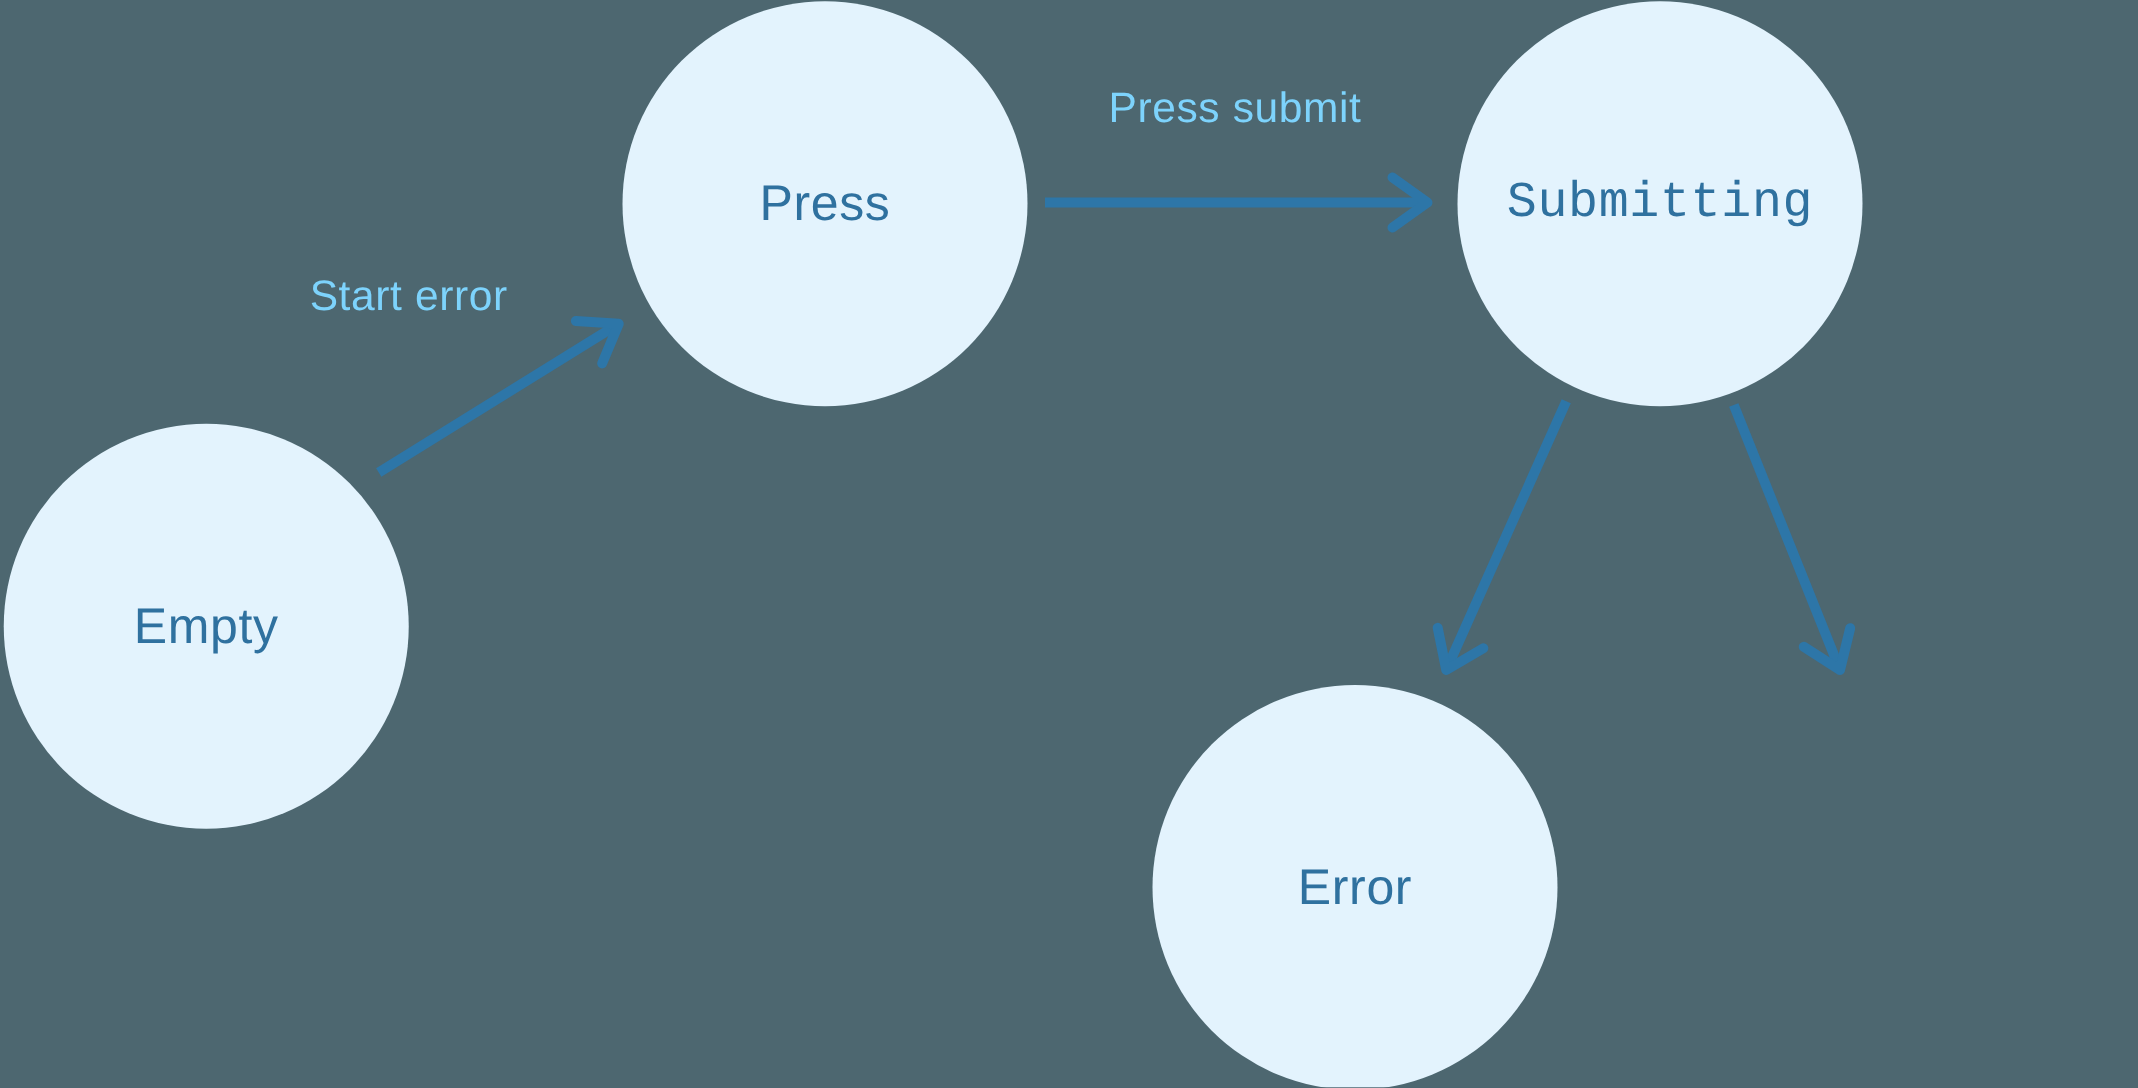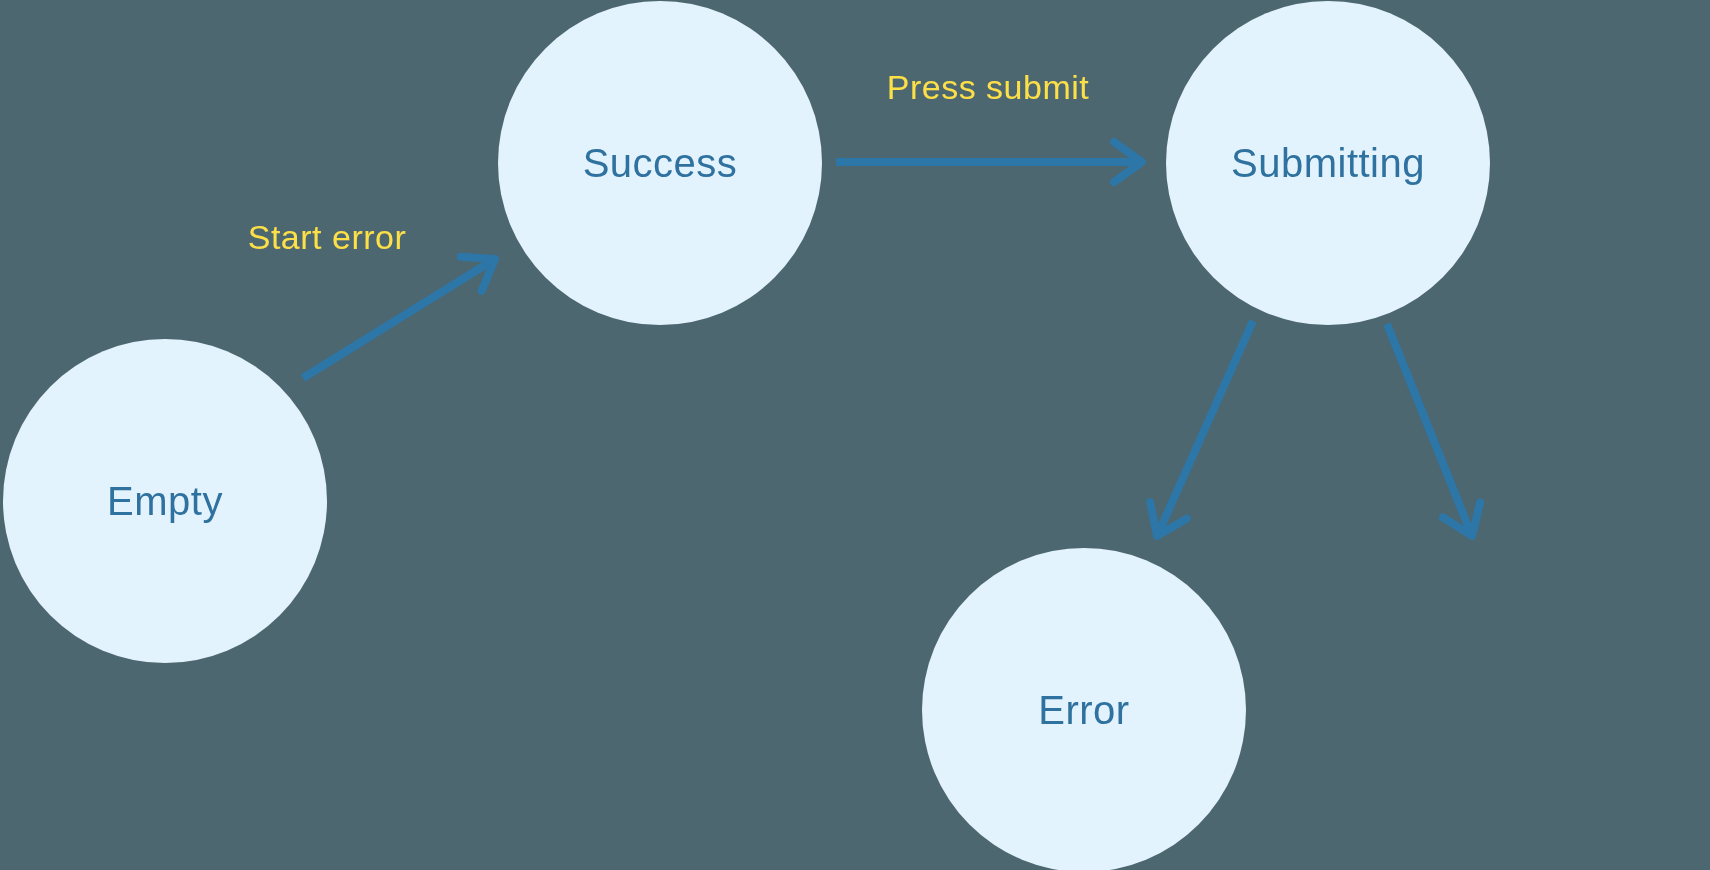--- a/index.html
+++ b/index.html
@@ -31,28 +31,28 @@
     background: #e3f3fd;
     display: flex;
     align-items: center;
     justify-content: center;
     color: #2f719f;
     font-size: 40px;
     letter-spacing: 0.5px;
   }
   .node-empty      { left: 3px;    top: 339px; }
   .node-typing     { left: 498px;  top: 1px;   }
-  .node-submitting { left: 1166px; top: 1px;   }
+  .node-submitting { left: 1166px; top: 1px; font-family: Liberation Mono, monospace;   }
   .node-error      { left: 922px;  top: 548px; }
   .node-success    { left: 1387px; top: 545px; }
 
   .edge-label {
     position: absolute;
     transform: translate(-50%, -50%);
-    color: #fde047;
+    color: #7dd3fc;
     font-size: 34px;
     line-height: 1.55;
     text-align: center;
     letter-spacing: 0.5px;
   }
   .label-start-typing    { left: 327px;  top: 237px; width: 170px; }
   .label-press-submit    { left: 988px;  top: 87px;  white-space: nowrap; }
   .label-network-error   { left: 1091px; top: 397px; width: 190px; }
   .label-network-success { left: 1546px; top: 396px; width: 200px; }
 </style>
@@ -73,21 +73,21 @@
       <line x1="1253" y1="321" x2="1157" y2="536" marker-end="url(#arrowhead)"></line>
       <line x1="1387" y1="324" x2="1472" y2="536" marker-end="url(#arrowhead)"></line>
     </g>
   </svg>
 
   <div class="node node-empty">
     <span>Empty</span>
   </div>
 
   <div class="node node-typing">
-    <span>Success</span>
+    <span>Press</span>
   </div>
 
   <div class="node node-submitting">
     <span>Submitting</span>
   </div>
 
   <div class="node node-error">
     <span>Error</span>
   </div>
 

